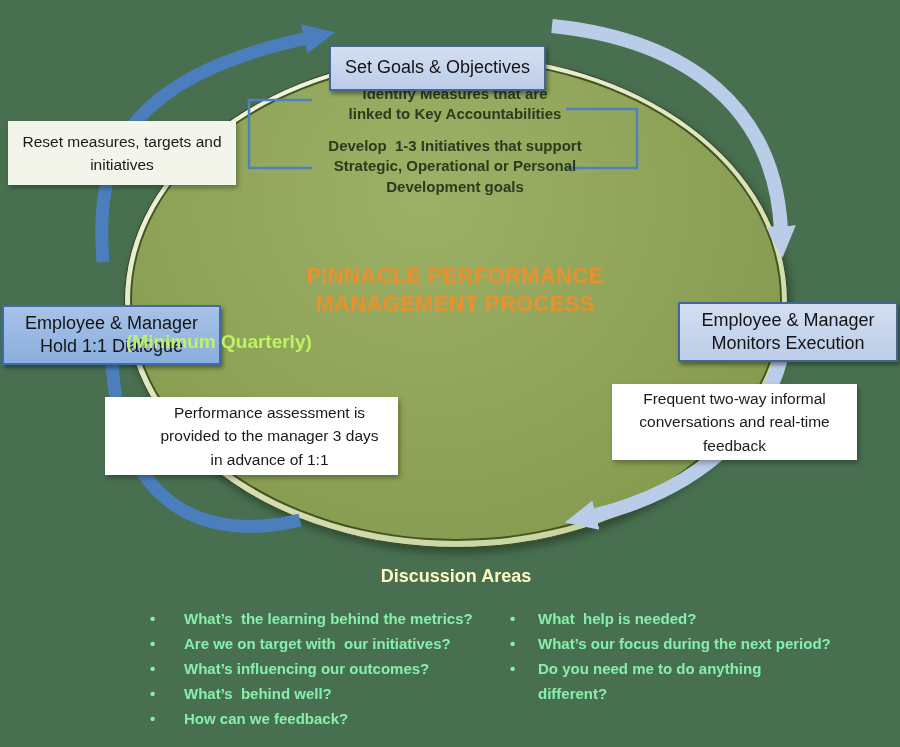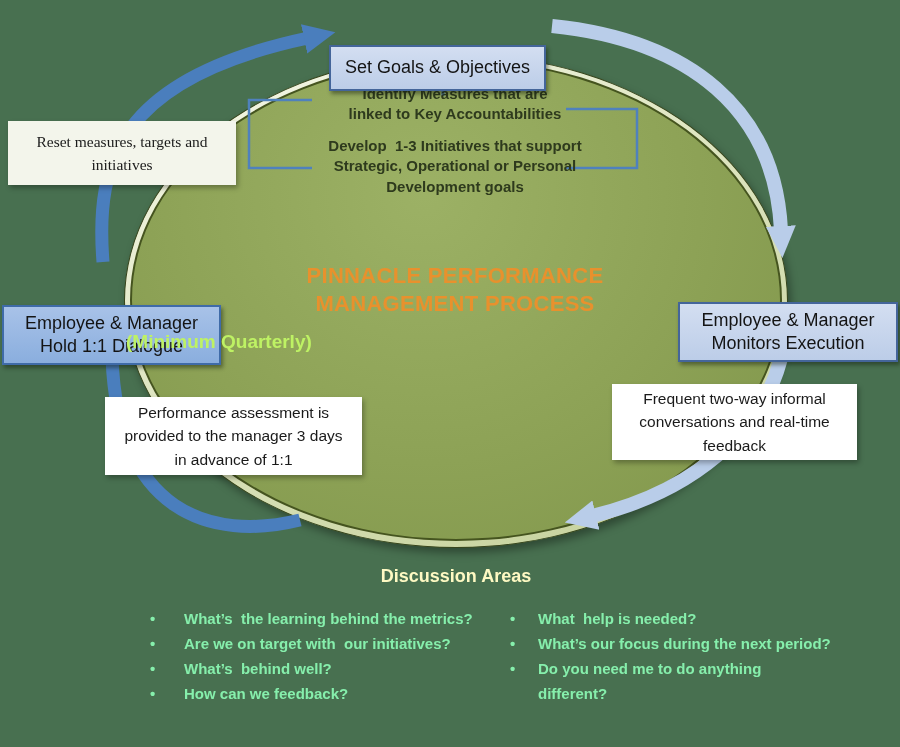--- a/index.html
+++ b/index.html
@@ -49,21 +49,21 @@
   }
   .stage-light{background:linear-gradient(#d3def1,#bccde8);border:2px solid #44659a;}
   .stage-mid{background:linear-gradient(#a8c2e8,#8aaede);border:2px solid #3f6ba8;}
 
   
   .note{
     display:flex;align-items:center;justify-content:center;text-align:center;
     background:#ffffff;color:#1a1a1a;font-size:15.5px;line-height:1.5;
     z-index:4;box-shadow:2px 3px 5px rgba(0,0,0,0.3);
   }
-  .note-reset{background:#f3f5eb;font-family:Liberation Serif, serif;}
+  .note-reset{background:#f3f5eb;}
 
   .caption{
     font-size:19px;font-weight:700;color:#bef264;z-index:4;
   }
   .discussion-heading{
     left:331px;top:566px;width:250px;text-align:center;
     font-size:18px;font-weight:700;color:#fef9c3;z-index:4;
   }
   .bullet-list{
     list-style:none;margin:0;padding:0;z-index:4;
@@ -121,34 +121,35 @@
 MANAGEMENT PROCESS</div>
 
   <div class="abs stage stage-light txt" style="left:329px;top:5px;width:213px;height:42px;">Set Goals &amp; Objectives</div>
   <div class="abs stage stage-light txt" style="left:678px;top:262px;width:216px;height:56px;">Employee &amp; Manager
 Monitors Execution</div>
   <div class="abs stage stage-mid txt" style="left:2px;top:265px;width:215px;height:56px;">Employee &amp; Manager
 Hold 1:1 Dialogue</div>
 
   <div class="abs note note-reset txt" style="left:8px;top:121px;width:228px;height:64px;">Reset measures, targets and
 initiatives</div>
-  <div class="abs note txt" style="left:105px;top:397px;width:257px;height:78px;">Performance assessment is
+  <div class="abs note txt" style="left:105px;top:397px;width:257px;height:78px;padding-left:36px;">Performance assessment is
 provided to the manager 3 days
 in advance of 1:1</div>
   <div class="abs note txt" style="left:612px;top:384px;width:245px;height:76px;">Frequent two-way informal
 conversations and real-time
 feedback</div>
 
   <div class="abs caption txt" style="left:126px;top:331px;">(Minimum Quarterly)</div>
 
   <div class="abs discussion-heading txt">Discussion Areas</div>
 
   <ul class="abs bullet-list list-left" style="left:148px;top:606px;width:380px;">
     <li class="txt">What’s  the learning behind the metrics?</li>
     <li class="txt">Are we on target with  our initiatives?</li>
+    <li class="txt">What’s influencing our outcomes?</li>
     <li class="txt">What’s  behind well?</li>
     <li class="txt">How can we feedback?</li>
   </ul>
 
   <ul class="abs bullet-list list-right" style="left:508px;top:606px;width:375px;">
     <li class="txt">What  help is needed?</li>
     <li class="txt">What’s our focus during the next period?</li>
     <li class="txt">Do you need me to do anything
 different?</li>
   </ul>

